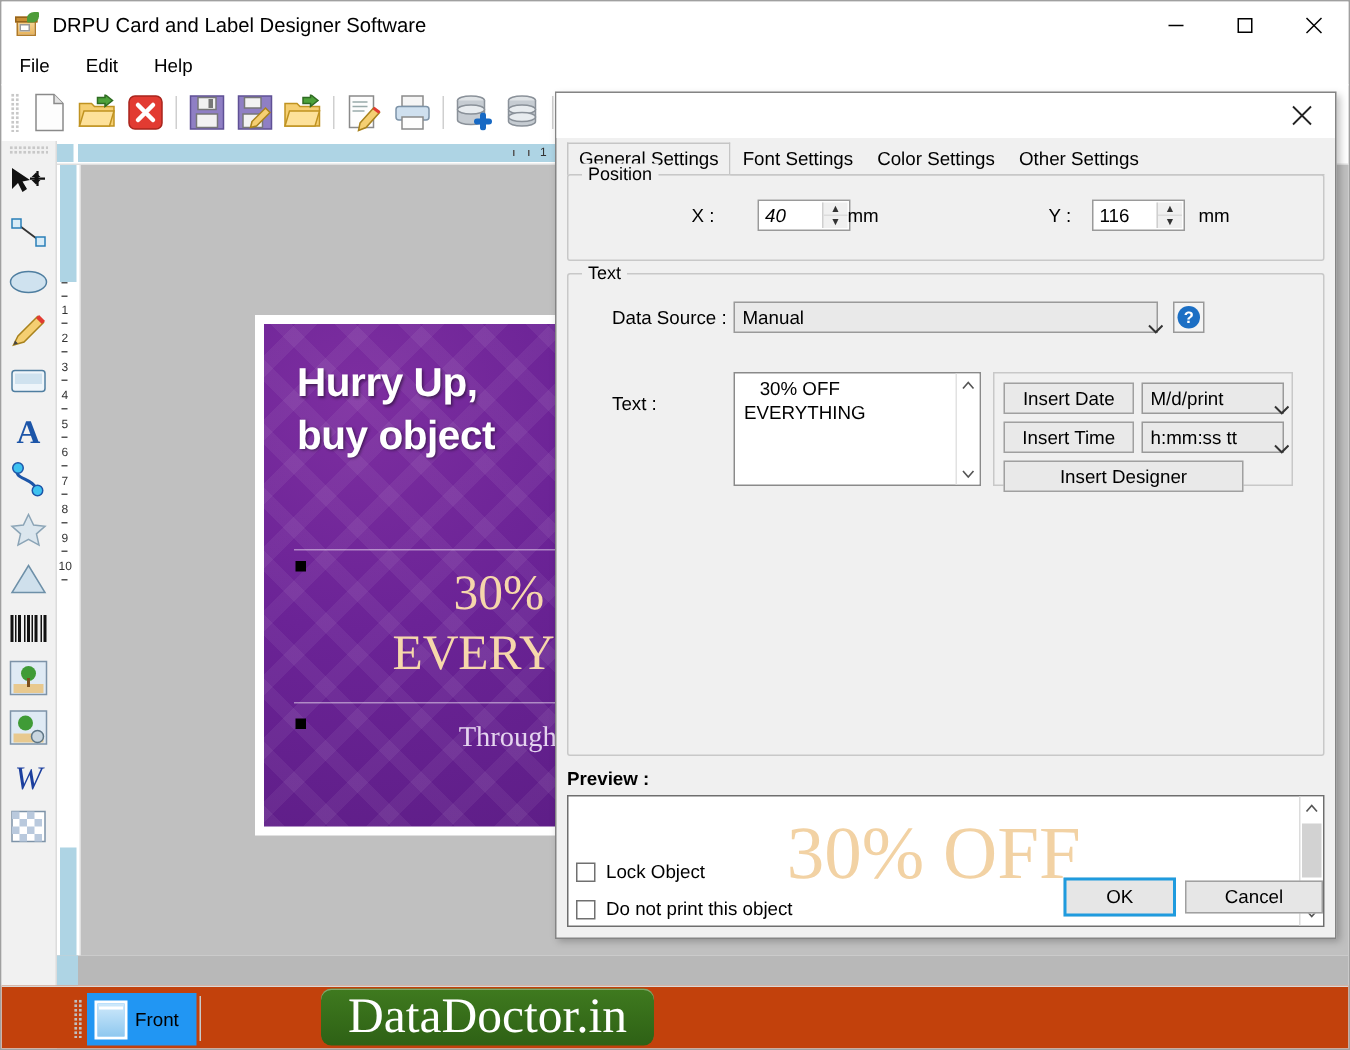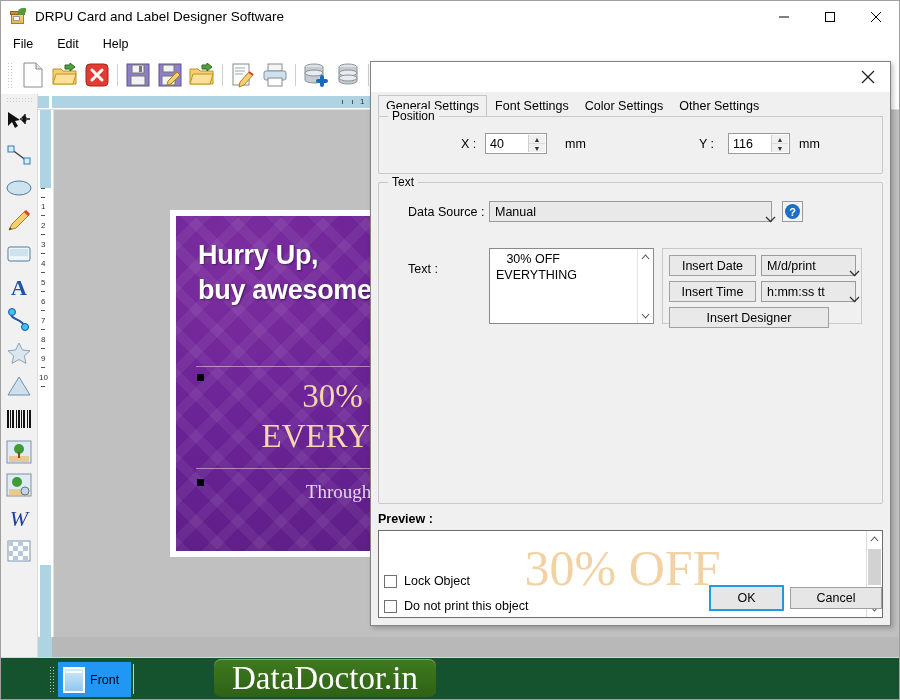--- a/index.html
+++ b/index.html
@@ -192,21 +192,21 @@
   }
 
   
   .tabstrip {
     position: absolute; left: 37px; right: 0; bottom: 42px; height: 20px;
     background: #b8b8b8;
   }
   .tabstrip .scroll-left { position: absolute; left: 0; top: 0; width: 14px; height: 20px; background: #aed4e4; }
   .pagebar {
     position: absolute; left: 0; right: 0; bottom: 0; height: 42px;
-    background: #14532d; border-top: 1px solid #d8d8d8;
+    background: #c2410c; border-top: 1px solid #d8d8d8;
     box-sizing: border-box;
   }
   .pb-grip {
     position: absolute; left: 48px; top: 8px; width: 6px; height: 26px;
     background-image: radial-gradient(#c0c0c0 40%, transparent 41%);
     background-size: 3px 3px;
   }
   .page-tab {
     position: absolute; left: 57px; top: 4px; width: 73px; height: 35px;
     background: #2196f3; display: flex; align-items: center; gap: 5px;
@@ -685,21 +685,21 @@
       <span style="top:185px;left:1px">10</span>
       <i style="top:198px"></i>
     </div>
   </div>
 
   <div class="canvas">
     <div class="card-wrap">
       <div class="card">
         <div class="headline">
           <div>Hurry Up,</div>
-          <div>buy awesome</div>
+          <div>buy object</div>
         </div>
         <div class="rule-top"></div>
         <div class="offer">
           <div>30% OFF</div>
           <div>EVERYTHING</div>
         </div>
         <div class="rule-bot"></div>
         <div class="through">Through the 4th</div>
       </div>
       <div class="sel-handle" style="left:26px; top:163px;"></div>
@@ -748,21 +748,21 @@
       <div class="tab">
           <span>Other Settings</span>
         </div>
     </div>
 
     <div class="panel">
 
       <div class="group" id="grp-position">
         <div class="legend">Position</div>
         <div class="lbl" style="position:absolute;left:82px;top:20px;">X :</div>
-        <div class="spin-wrap" style="left:106px;top:16px;">
+        <div class="spin-wrap" style="left:126px;top:16px;font-style:italic;">
           <div class="val">40</div>
           <div class="spin-btns">
               <div>▲</div>
               <div>▼</div>
             </div>
         </div>
         <div class="lbl" style="position:absolute;left:186px;top:20px;">mm</div>
 
         <div class="lbl" style="position:absolute;left:320px;top:20px;">Y :</div>
         <div class="spin-wrap" style="left:349px;top:16px;">

